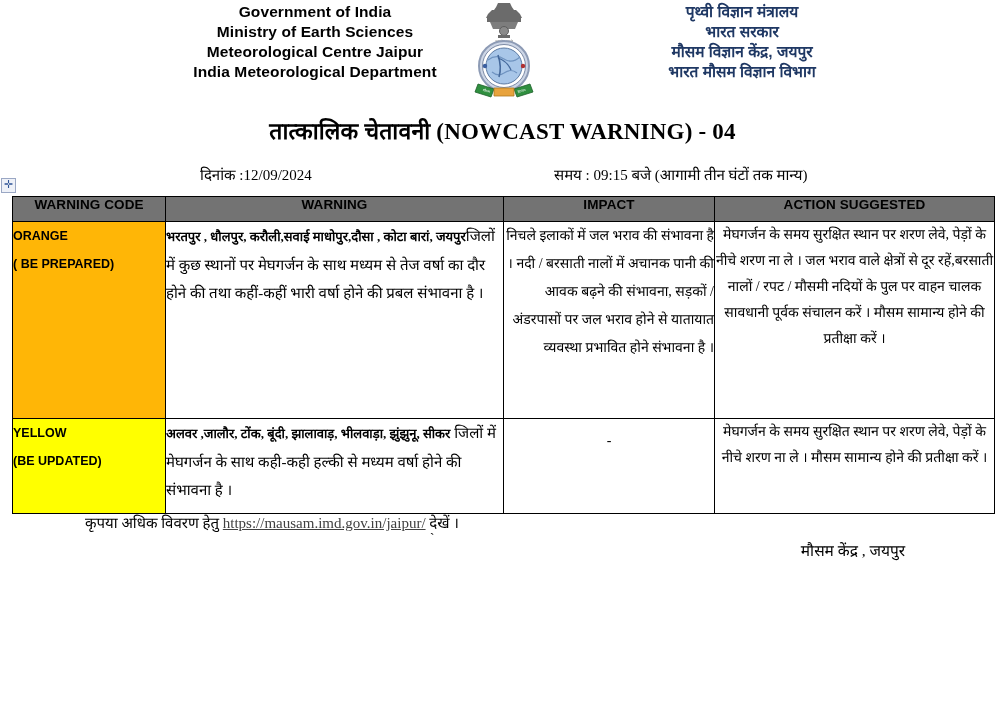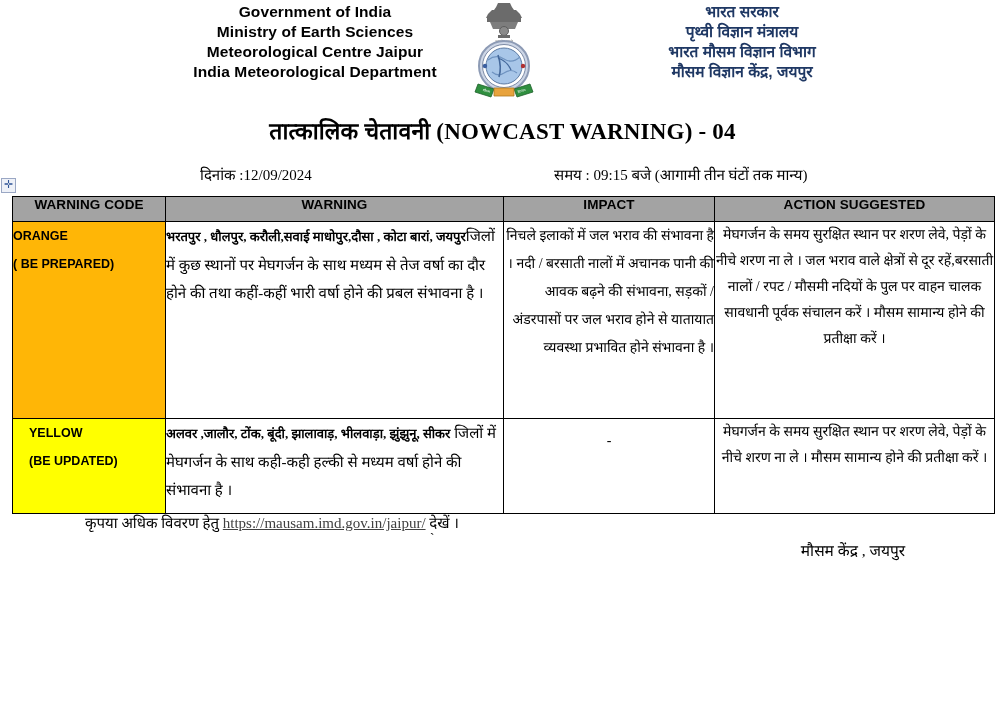--- a/index.html
+++ b/index.html
@@ -129,33 +129,33 @@
   .col-act   { width: 280px; }
 
   thead th {
     height: 24px;
     text-align: center;
     vertical-align: middle;
     font-family: "Liberation Sans", sans-serif;
     font-weight: bold;
     font-size: 13.5px;
     letter-spacing: .1px;
-    background: #a3a3a3;
+    background: #737373;
   }
 
   td.code-cell {
     font-family: "Liberation Sans", sans-serif;
     font-weight: bold;
     font-size: 12.5px;
     padding: 8px 0 0 6px;
     line-height: 28px;
     vertical-align: top;
   }
   td.code-cell.orange { background: #FFB606; }
-  td.code-cell.yellow { background: #FFFF00; padding-left: 16px; }
+  td.code-cell.yellow { background: #FFFF00; }
   .code-line { display: block; }
 
   td.warn-cell {
     font-family: "Liberation Serif", serif;
     font-size: 15px;
     line-height: 28px;
     padding: 6px 7px 6px 8px;
     text-align: left;
   }
   td.warn-cell .districts {
@@ -255,24 +255,24 @@
 
       <path d="M10 84 l16 5 l-3 8 l-16 -5 z" fill="#2f8f3f" stroke="#1d5f2a" stroke-width=".8"></path>
       <path d="M62 84 l-16 5 l3 8 l16 -5 z" fill="#2f8f3f" stroke="#1d5f2a" stroke-width=".8"></path>
       <path d="M26 88 h20 v8 h-20 z" fill="#e8a33d" stroke="#b07a20" stroke-width=".8"></path>
       <text x="18" y="92" font-size="3.4" text-anchor="middle" fill="#ffffff" font-family="'Liberation Serif',serif" transform="rotate(17 18 92)">मौसम</text>
       <text x="54" y="92" font-size="3.4" text-anchor="middle" fill="#ffffff" font-family="'Liberation Serif',serif" transform="rotate(-17 54 92)">विभाग</text>
     </svg>
   </div>
 
   <div class="header-right">
+    <div>पृथ्वी विज्ञान मंत्रालय</div>
     <div>भारत सरकार</div>
-    <div>पृथ्वी विज्ञान मंत्रालय</div>
+    <div>मौसम विज्ञान केंद्र, जयपुर</div>
     <div>भारत मौसम विज्ञान विभाग</div>
-    <div>मौसम विज्ञान केंद्र, जयपुर</div>
   </div>
 </div>
 
 <div class="nowcast-title">तात्कालिक चेतावनी (NOWCAST WARNING) - 04</div>
 
 <div class="meta-row">
   <span class="meta-date">दिनांक :12/09/2024</span>
   <span class="meta-time">समय : 09:15 बजे (आगामी तीन घंटों तक मान्य)</span>
 </div>
 

